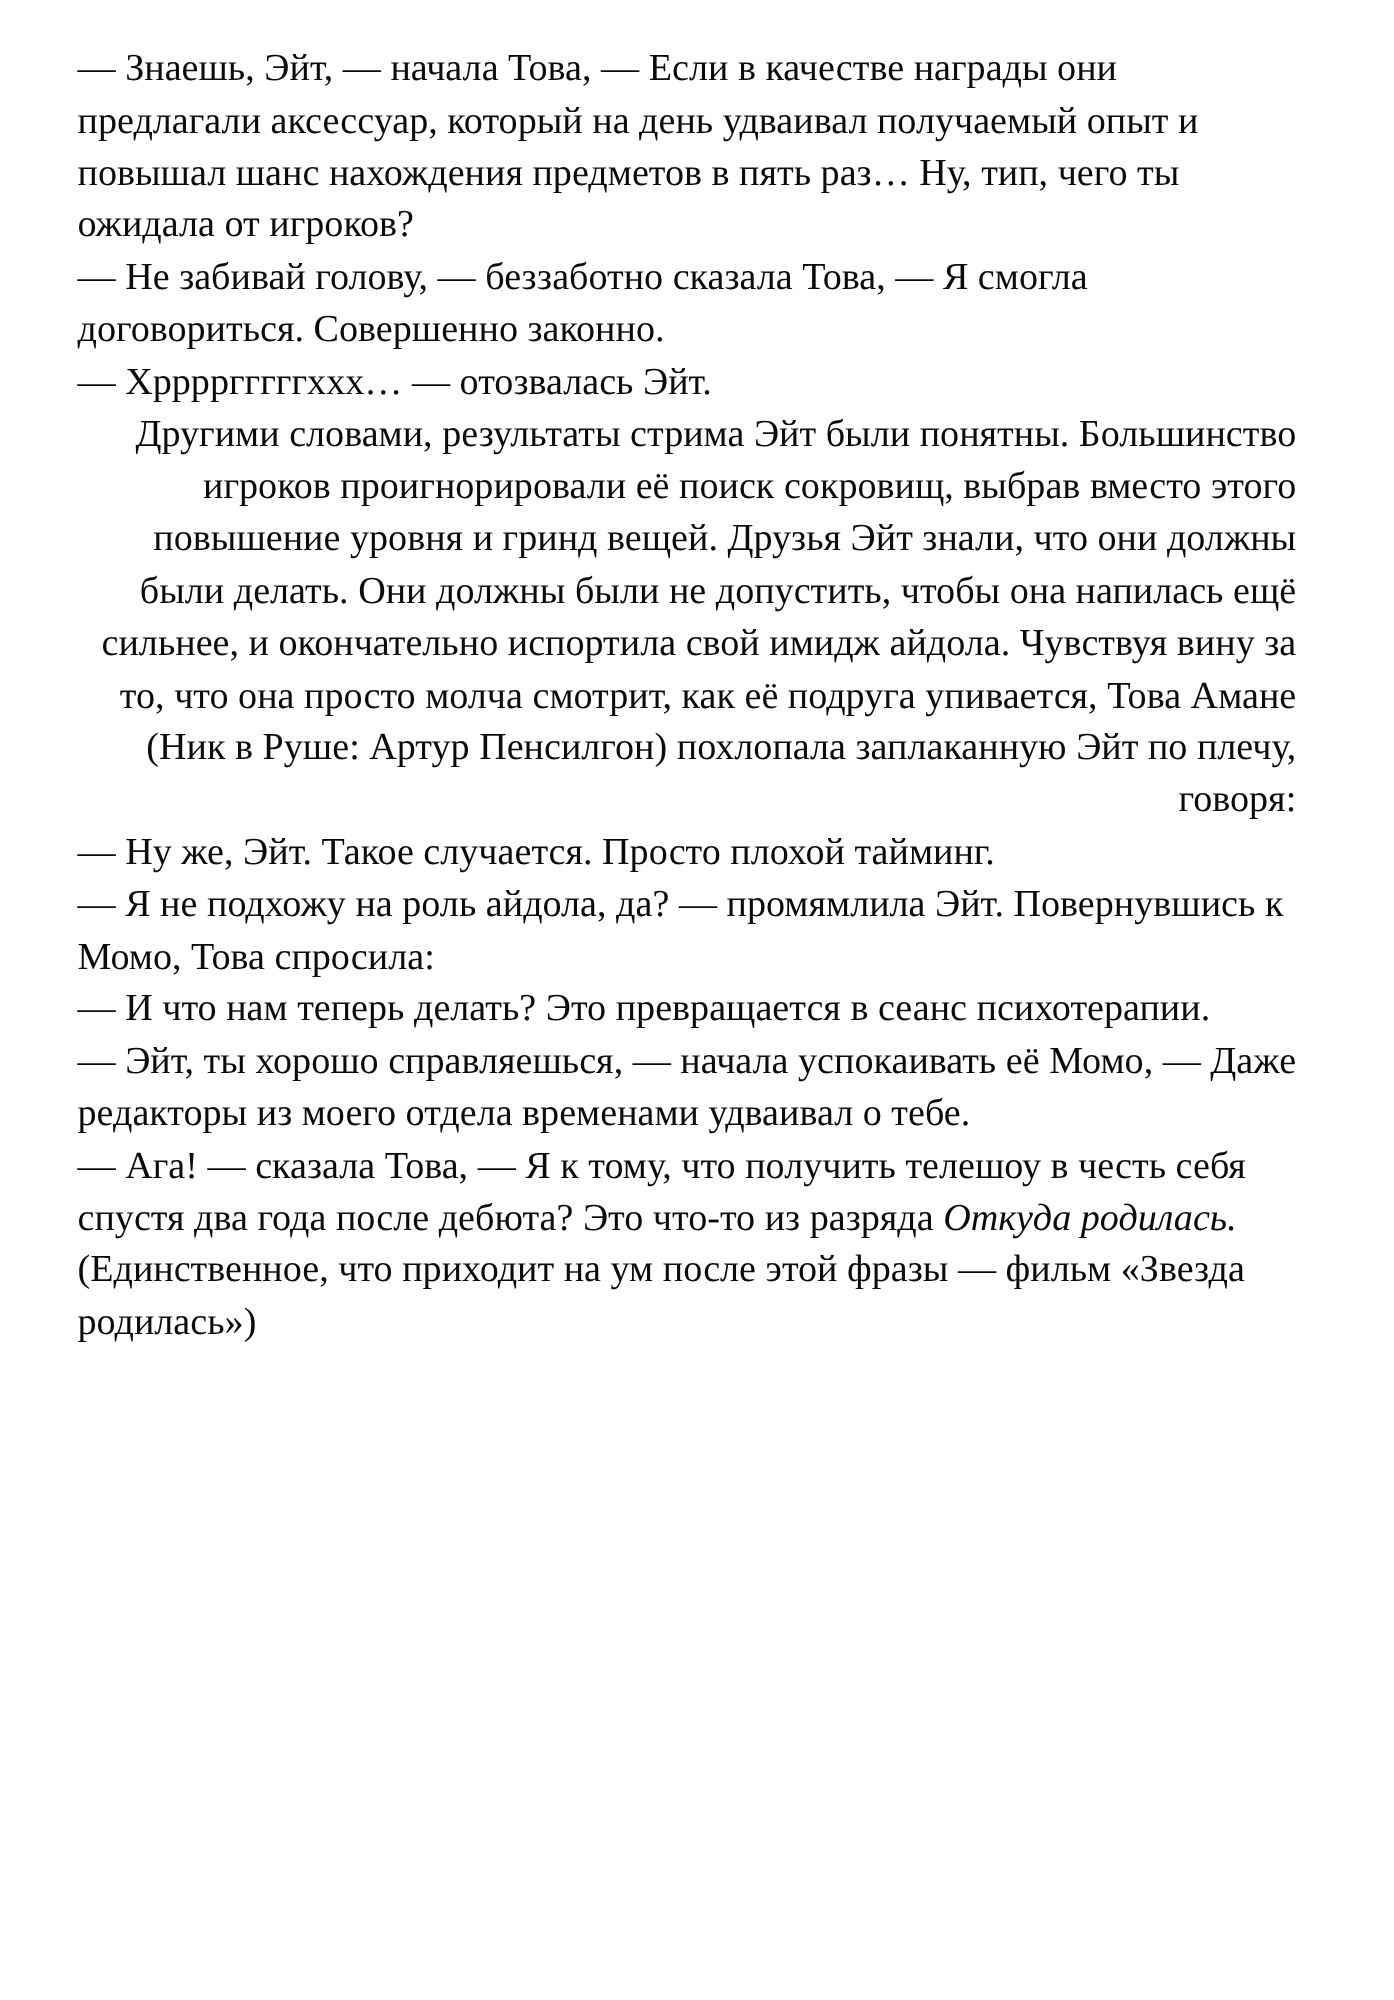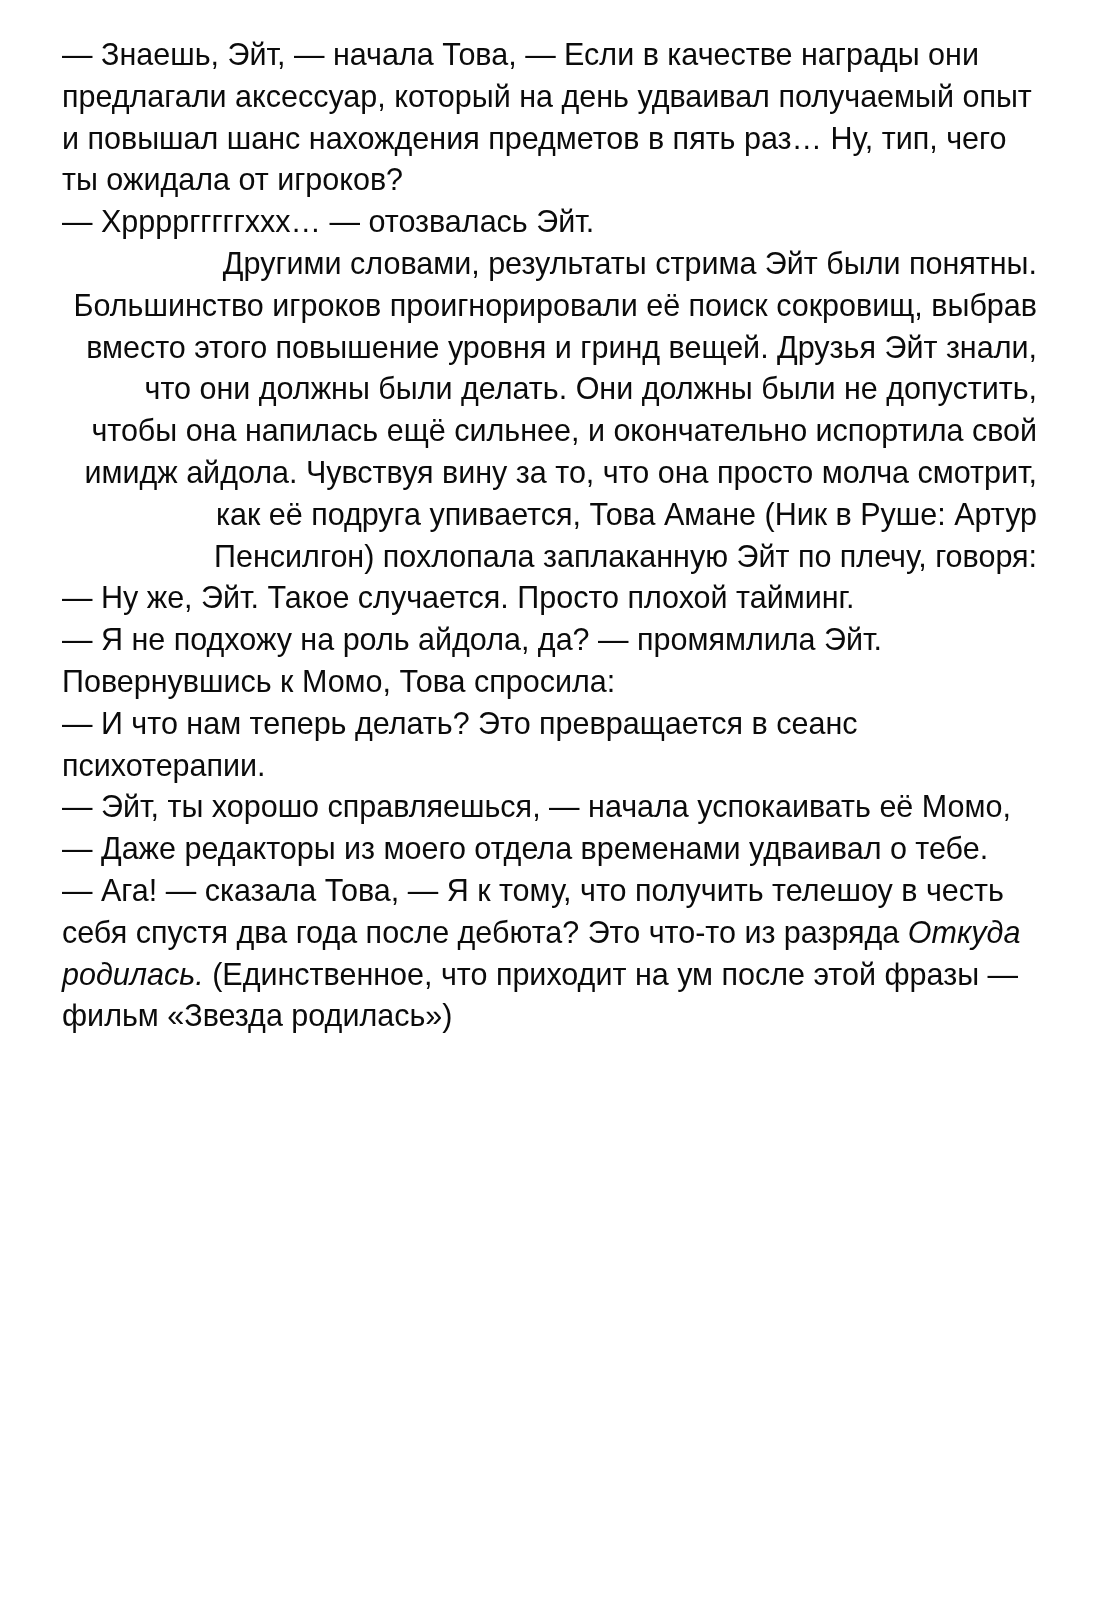--- a/index.html
+++ b/index.html
@@ -15,21 +15,21 @@
     background: #ffffff;
     overflow: hidden;
     box-sizing: border-box;
   }
 
   .text-column {
     position: absolute;
     left: 62px;
     top: 34px;
     width: 975px;
-    font-family: Liberation Sans, sans-serif;
+    font-family: Liberation Serif, serif;
     font-size: 30.5px;
     line-height: 41.8px;
     color: #0b0b0b;
     text-align: left;
     -webkit-font-smoothing: antialiased;
   }
 
   p.para {
     margin: 0;
     padding: 0;
@@ -56,20 +56,21 @@
 <body>
 
 <div class="page">
   <div class="text-column">
 
     <p class="para dialogue">— Знаешь, Эйт, — начала Това, — Если в качестве награды они предлагали аксессуар, который на день удваивал получаемый опыт и повышал шанс нахождения предметов в пять раз… Ну, тип, чего ты ожидала от игроков?</p>
 
 
 
 
+    <p class="para dialogue">— Не забивай голову, — беззаботно сказала Това, — Я смогла договориться. Совершенно законно.</p>
 
     <p class="para dialogue">— Хрррргггггххх… — отозвалась Эйт.</p>
 
     <p class="para indented">Другими словами, результаты стрима Эйт были понятны. Большинство игроков проигнорировали её поиск сокровищ, выбрав вместо этого повышение уровня и гринд вещей. Друзья Эйт знали, что они должны были делать. Они должны были не допустить, чтобы она напилась ещё сильнее, и окончательно испортила свой имидж айдола. Чувствуя вину за то, что она просто молча смотрит, как её подруга упивается, Това Амане (Ник в Руше: Артур Пенсилгон) похлопала заплаканную Эйт по плечу, говоря:</p>
 
     <p class="para dialogue">— Ну же, Эйт. Такое случается. Просто плохой тайминг.</p>
 
     <p class="para dialogue">— Я не подхожу на роль айдола, да? — промямлила Эйт. Повернувшись к Момо, Това спросила:</p>
 
     <p class="para dialogue">— И что нам теперь делать? Это превращается в сеанс психотерапии.</p>

